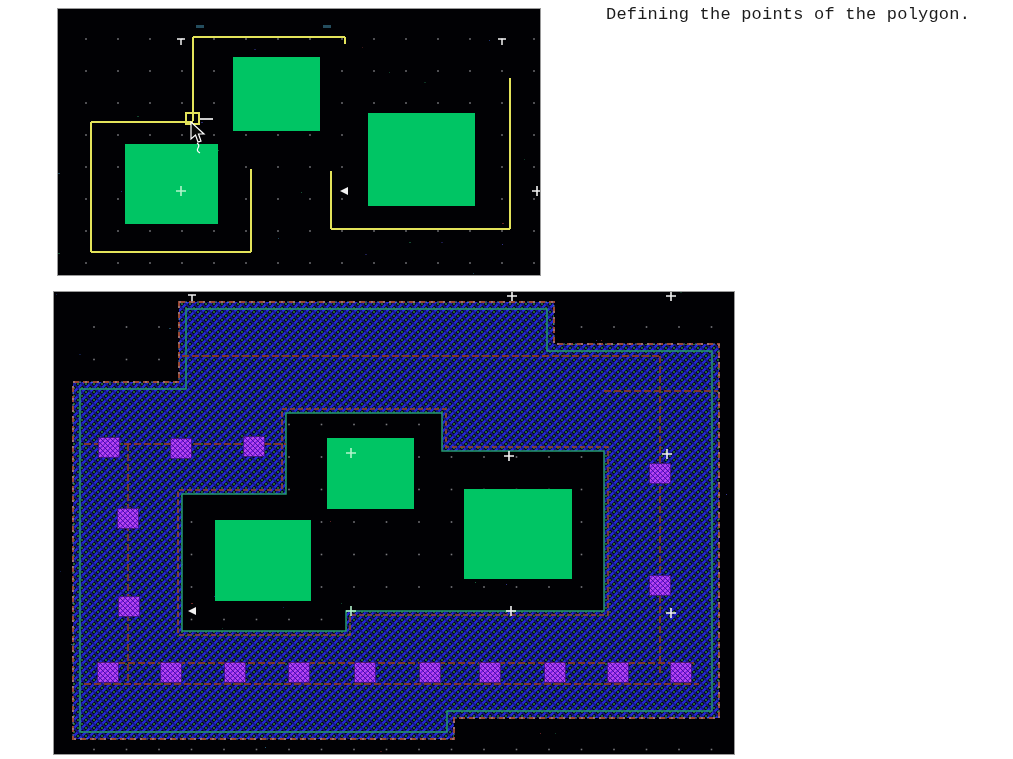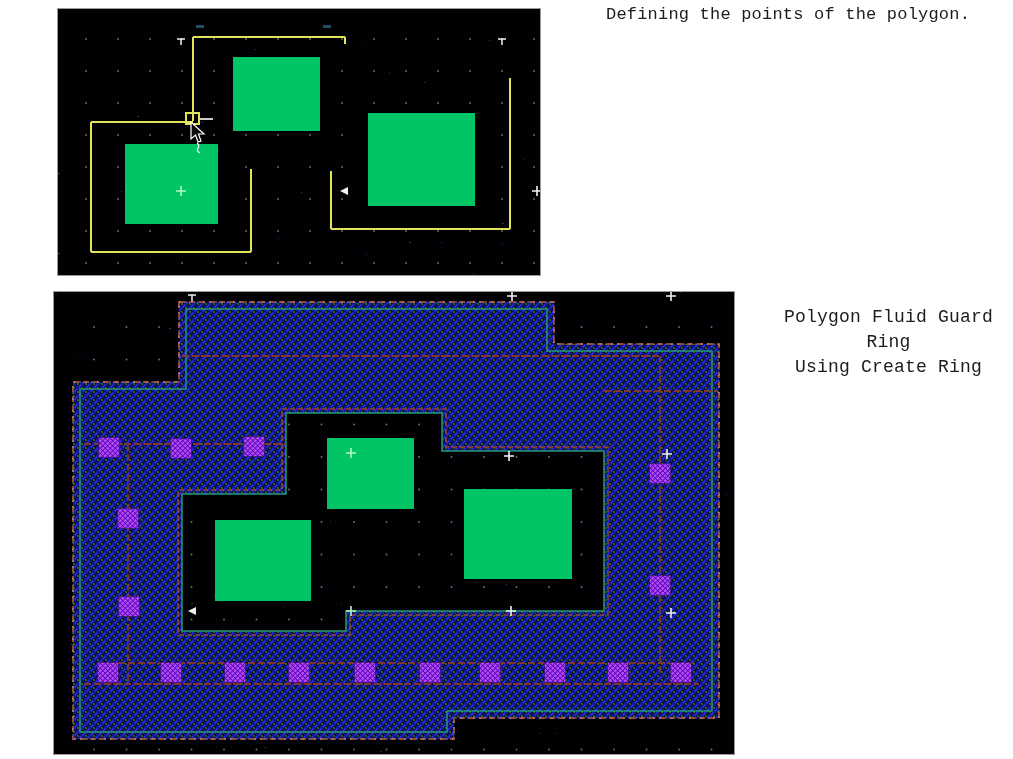--- a/index.html
+++ b/index.html
@@ -200,24 +200,20 @@
           <path d="M118,182 H128 M123,177 V187" stroke="#b4f4cc" stroke-width="1.6" fill="none"></path>
           <path d="M290,178 L282,182 L290,186 Z" fill="#f2f2f2"></path>
           <path d="M474,182 H484 M479,177 V187" stroke="#f2f2f2" stroke-width="1.6" fill="none"></path>
         </g>
         <g transform="translate(133,113)">
           <path d="M0,0 L0,17 L4.5,13 L7,20 L10,19 L7.5,12 L13,12 Z" fill="#0a0a0a" stroke="#ffffff" stroke-width="1.2"></path>
           <path d="M6,21 q3,2 1,5 q-2,3 2,5" fill="none" stroke="#ffffff" stroke-width="1.2"></path>
         </g>
       </svg>
     </div>
-  <div class="caption caption-ring">
-    <div>Polygon Fluid Guard Ring</div>
-    <div>Using Create Ring</div>
-  </div>
   <div class="canvas" id="bottomCanvas" style="left: 45px; top: 291px; width: 680px; height: 462px;">
       <svg width="680" height="462">
         <rect x="0" y="0" width="680" height="462" fill="#010104"></rect>
         <defs>
           <pattern id="hatchPat" width="8" height="8" patternUnits="userSpaceOnUse">
             <rect x="0" y="0" width="8" height="8" fill="#05050e"></rect>
             <path d="M0,8 L8,0 M-2,2 L2,-2 M6,10 L10,6" stroke="#2429d8" stroke-width="2.6" fill="none"></path>
             <path d="M0,0 L8,8 M-2,6 L2,10 M6,-2 L10,2" stroke="#15168a" stroke-width="1.6" fill="none"></path>
             <rect x="-0.8" y="3.2" width="1.6" height="1.6" fill="#2fa04a"></rect>
             <rect x="3.2" y="-0.8" width="1.6" height="1.6" fill="#2fa04a"></rect>

